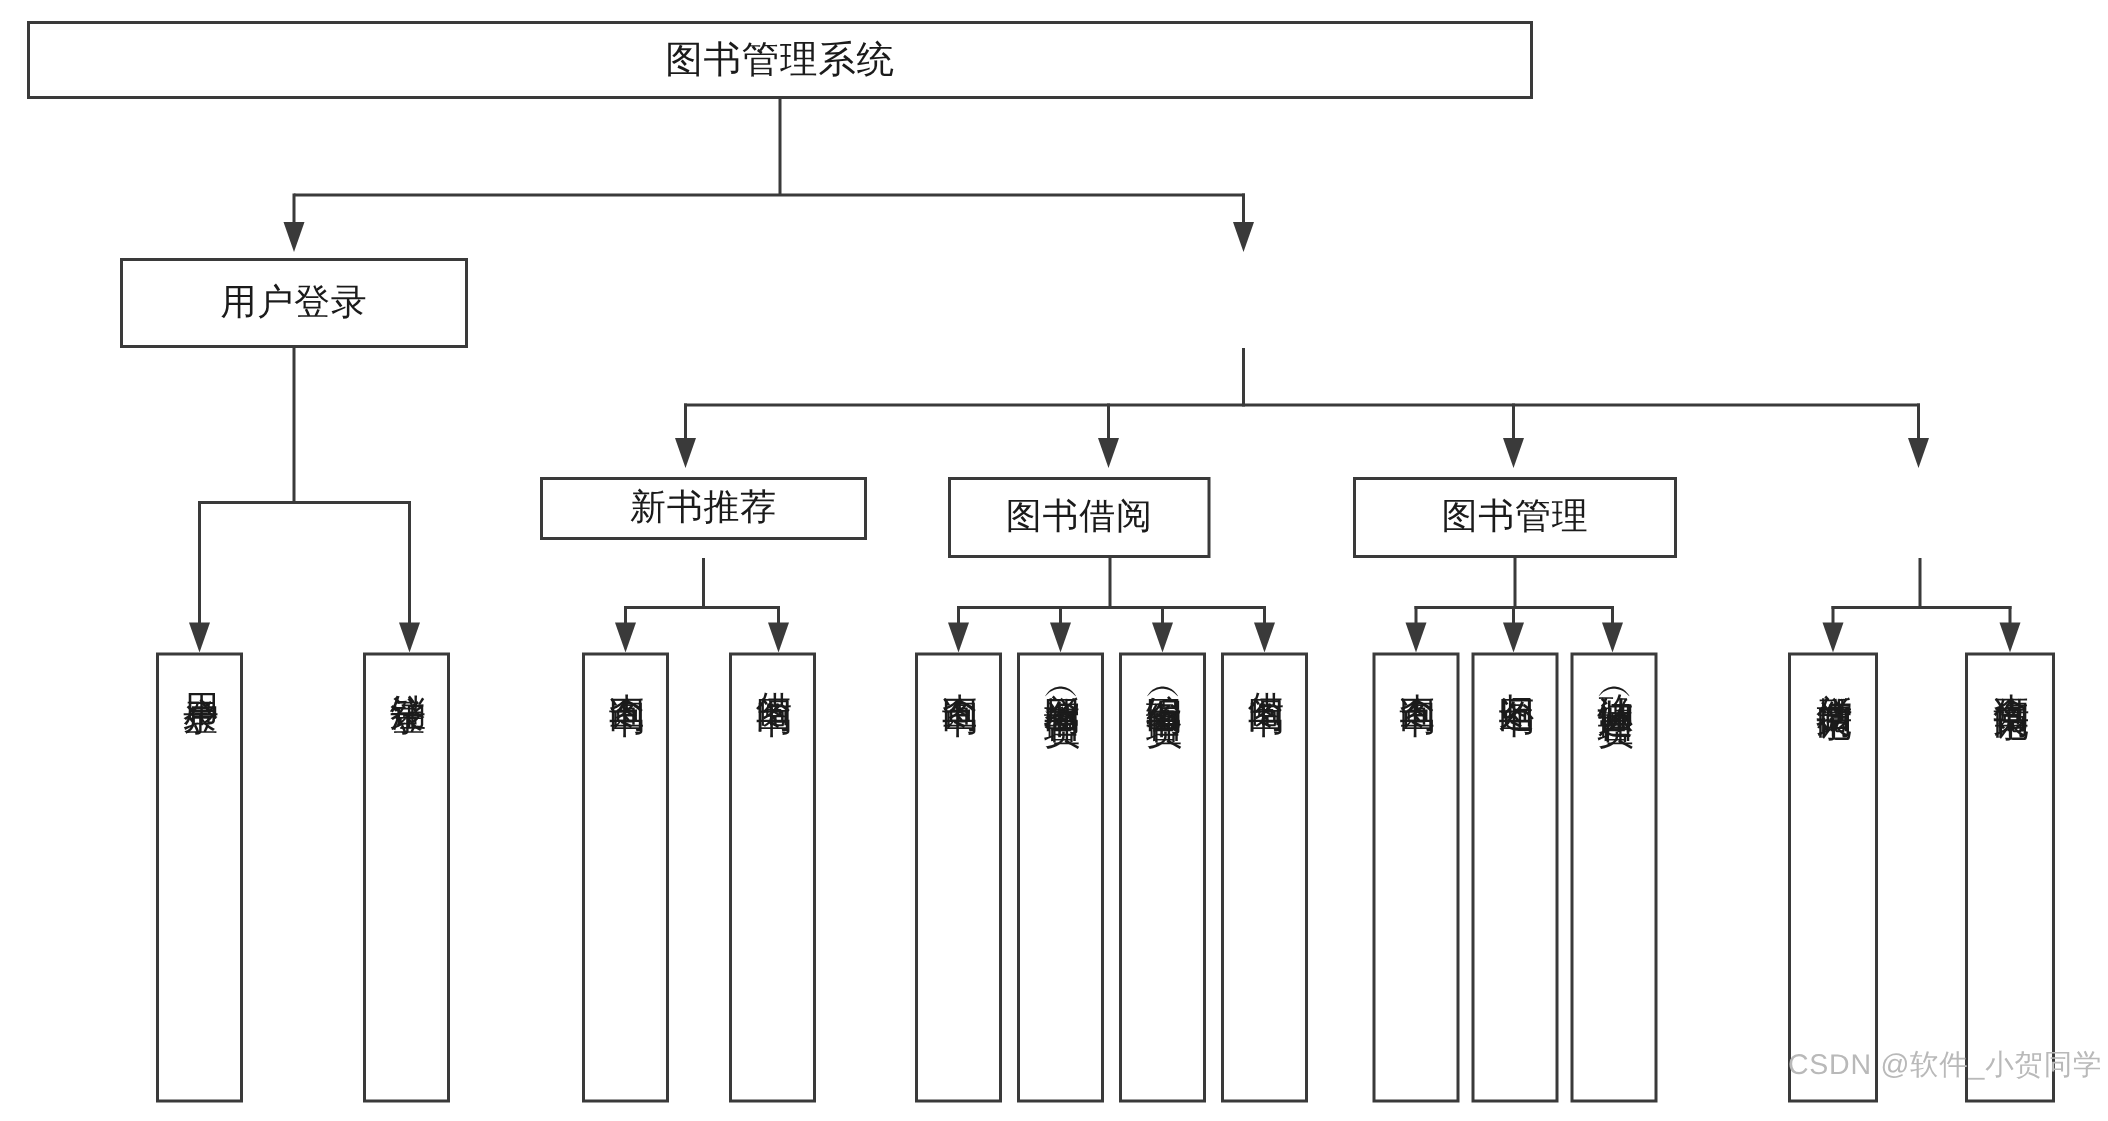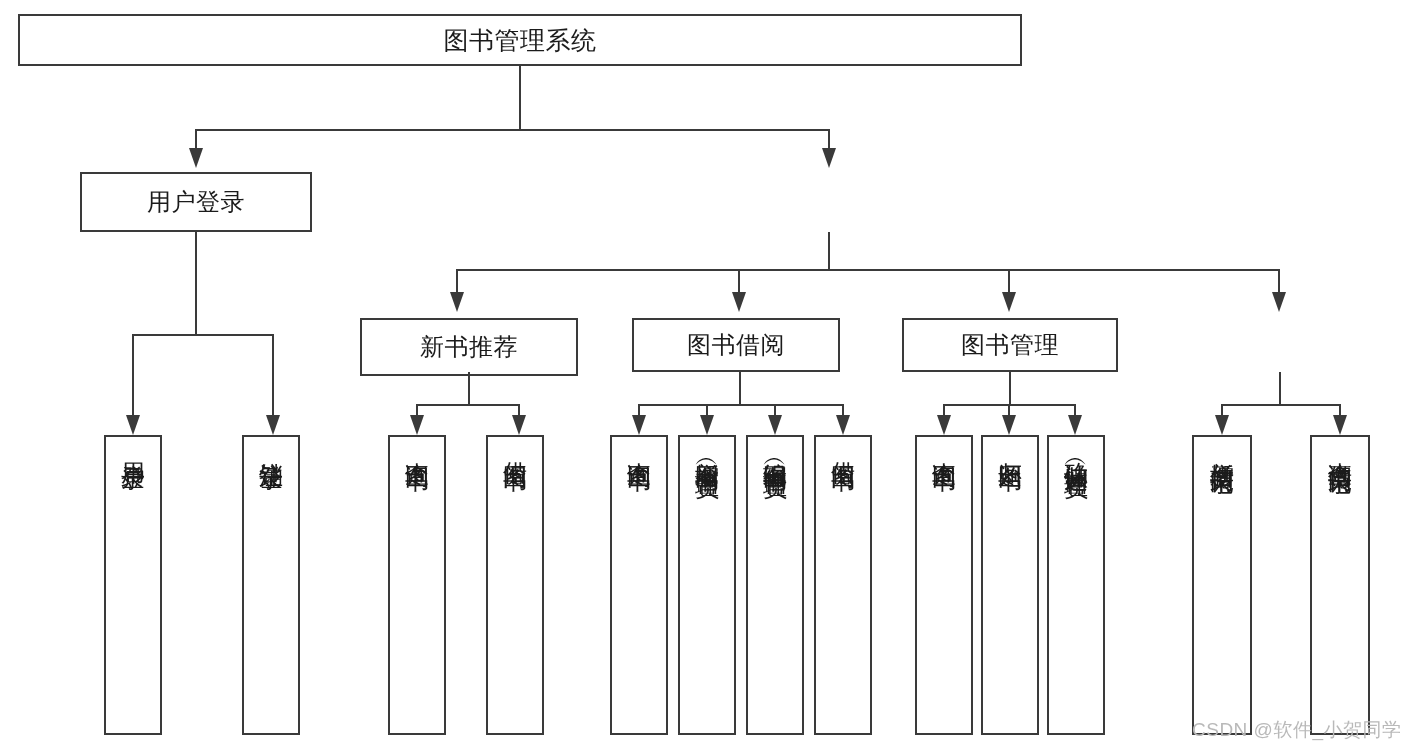--- a/index.html
+++ b/index.html
@@ -114,24 +114,24 @@
   <div class="hline" style="left:456px; top:269px; width:824px; height:2px;"></div>
   <div class="vline" style="left:456px; top:269px; width:2px; height:26px;"></div>
   <div class="arrow" style="left:450px; top:292px;"></div>
   <div class="vline" style="left:738px; top:269px; width:2px; height:26px;"></div>
   <div class="arrow" style="left:732px; top:292px;"></div>
   <div class="vline" style="left:1008px; top:269px; width:2px; height:26px;"></div>
   <div class="arrow" style="left:1002px; top:292px;"></div>
   <div class="vline" style="left:1278px; top:269px; width:2px; height:26px;"></div>
   <div class="arrow" style="left:1272px; top:292px;"></div>
 
-  <div class="node horiz" style="left:360px; top:318px; width:218px; height:58px;">
+  <div class="node horiz" style="left:360px; top:318px; width:218px; height:42px;">
     <span class="node-label">新书推荐</span>
   </div>
-  <div class="node horiz" style="left:632px; top:318px; width:208px; height:54px;">
+  <div class="node horiz" style="left:632px; top:318px; width:175px; height:54px;">
     <span class="node-label">图书借阅</span>
   </div>
   <div class="node horiz" style="left:902px; top:318px; width:216px; height:54px;">
     <span class="node-label">图书管理</span>
   </div>
 
   <div class="vline" style="left:468px; top:372px; width:2px; height:34px;"></div>
   <div class="hline" style="left:416px; top:404px; width:104px; height:2px;"></div>
   <div class="vline" style="left:416px; top:404px; width:2px; height:13px;"></div>
   <div class="arrow" style="left:410px; top:415px;"></div>
@@ -202,15 +202,15 @@
     <span class="node-label">确认归还（管理员）</span>
   </div>
 
   <div class="node leaf" style="left:1192px; top:435px; width:60px; height:300px;">
     <span class="node-label">新增借阅记录</span>
   </div>
   <div class="node leaf" style="left:1310px; top:435px; width:60px; height:300px;">
     <span class="node-label">查询借阅记录</span>
   </div>
 
-  <div class="watermark" style="left:1192px; top:717px;">CSDN @软件_小贺同学</div>
+  <div class="watermark" style="left:1192px; top:697px;">CSDN @软件_小贺同学</div>
 
 </div>
 
 </body></html>

